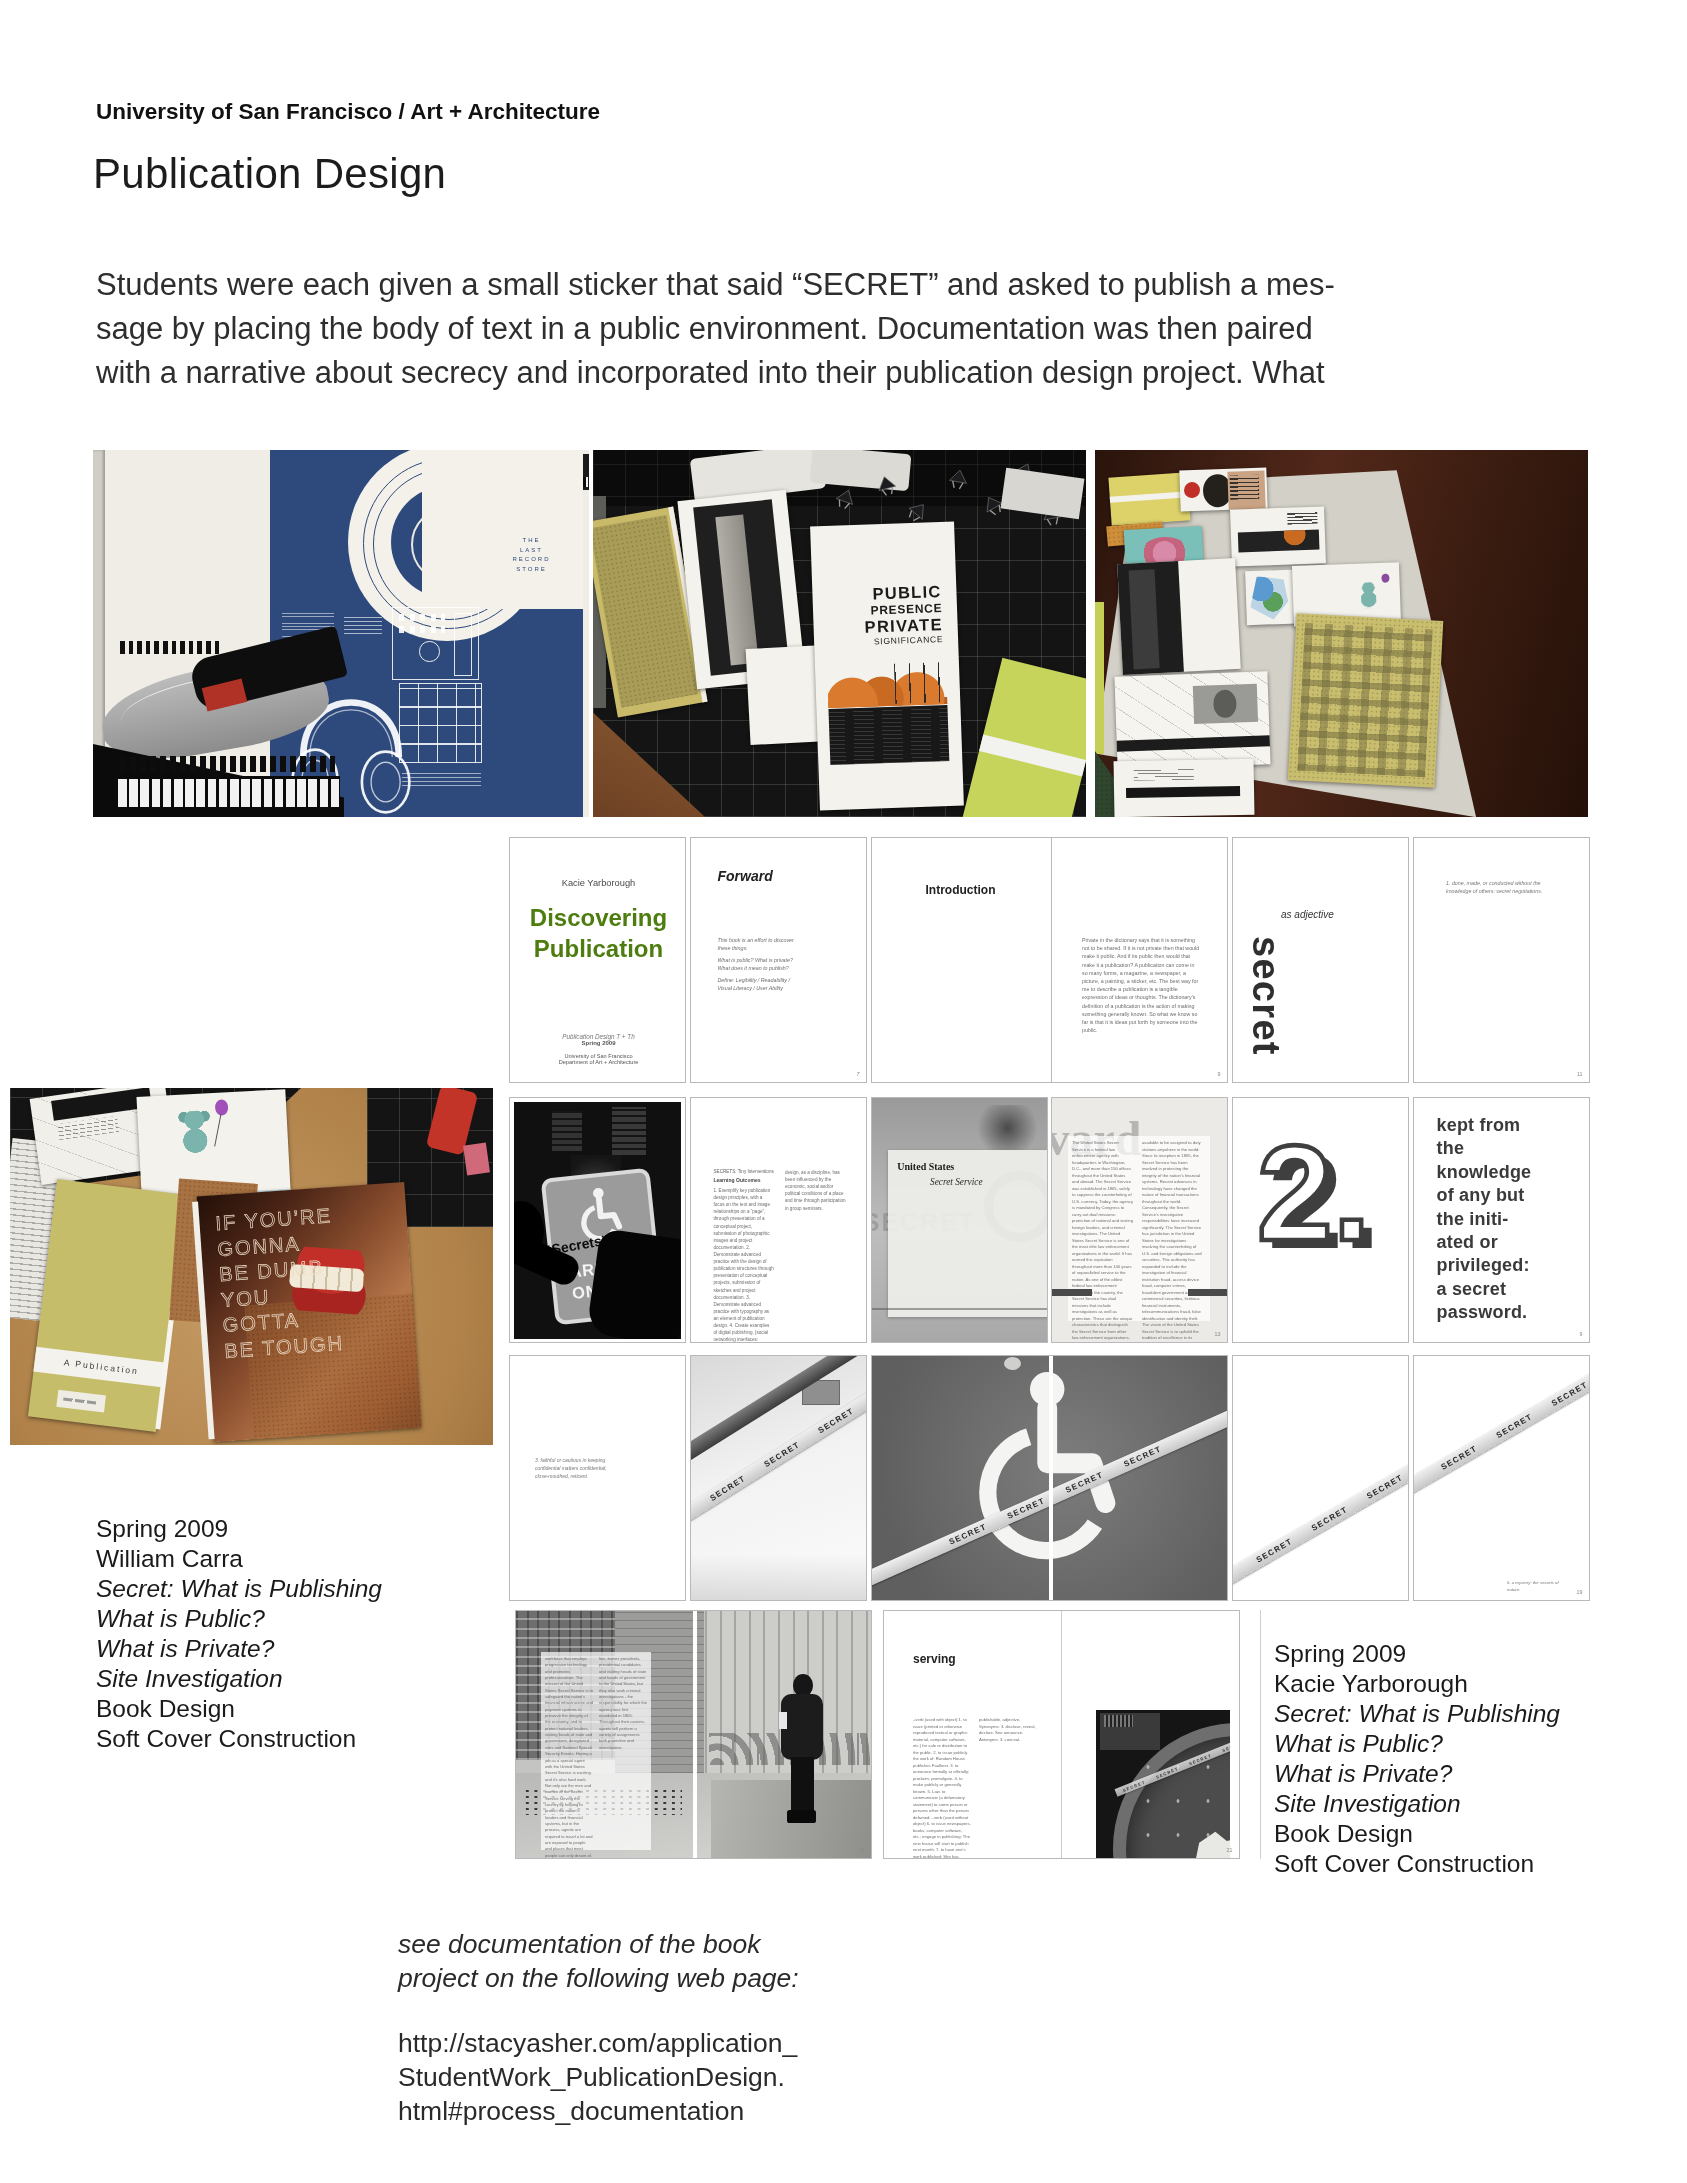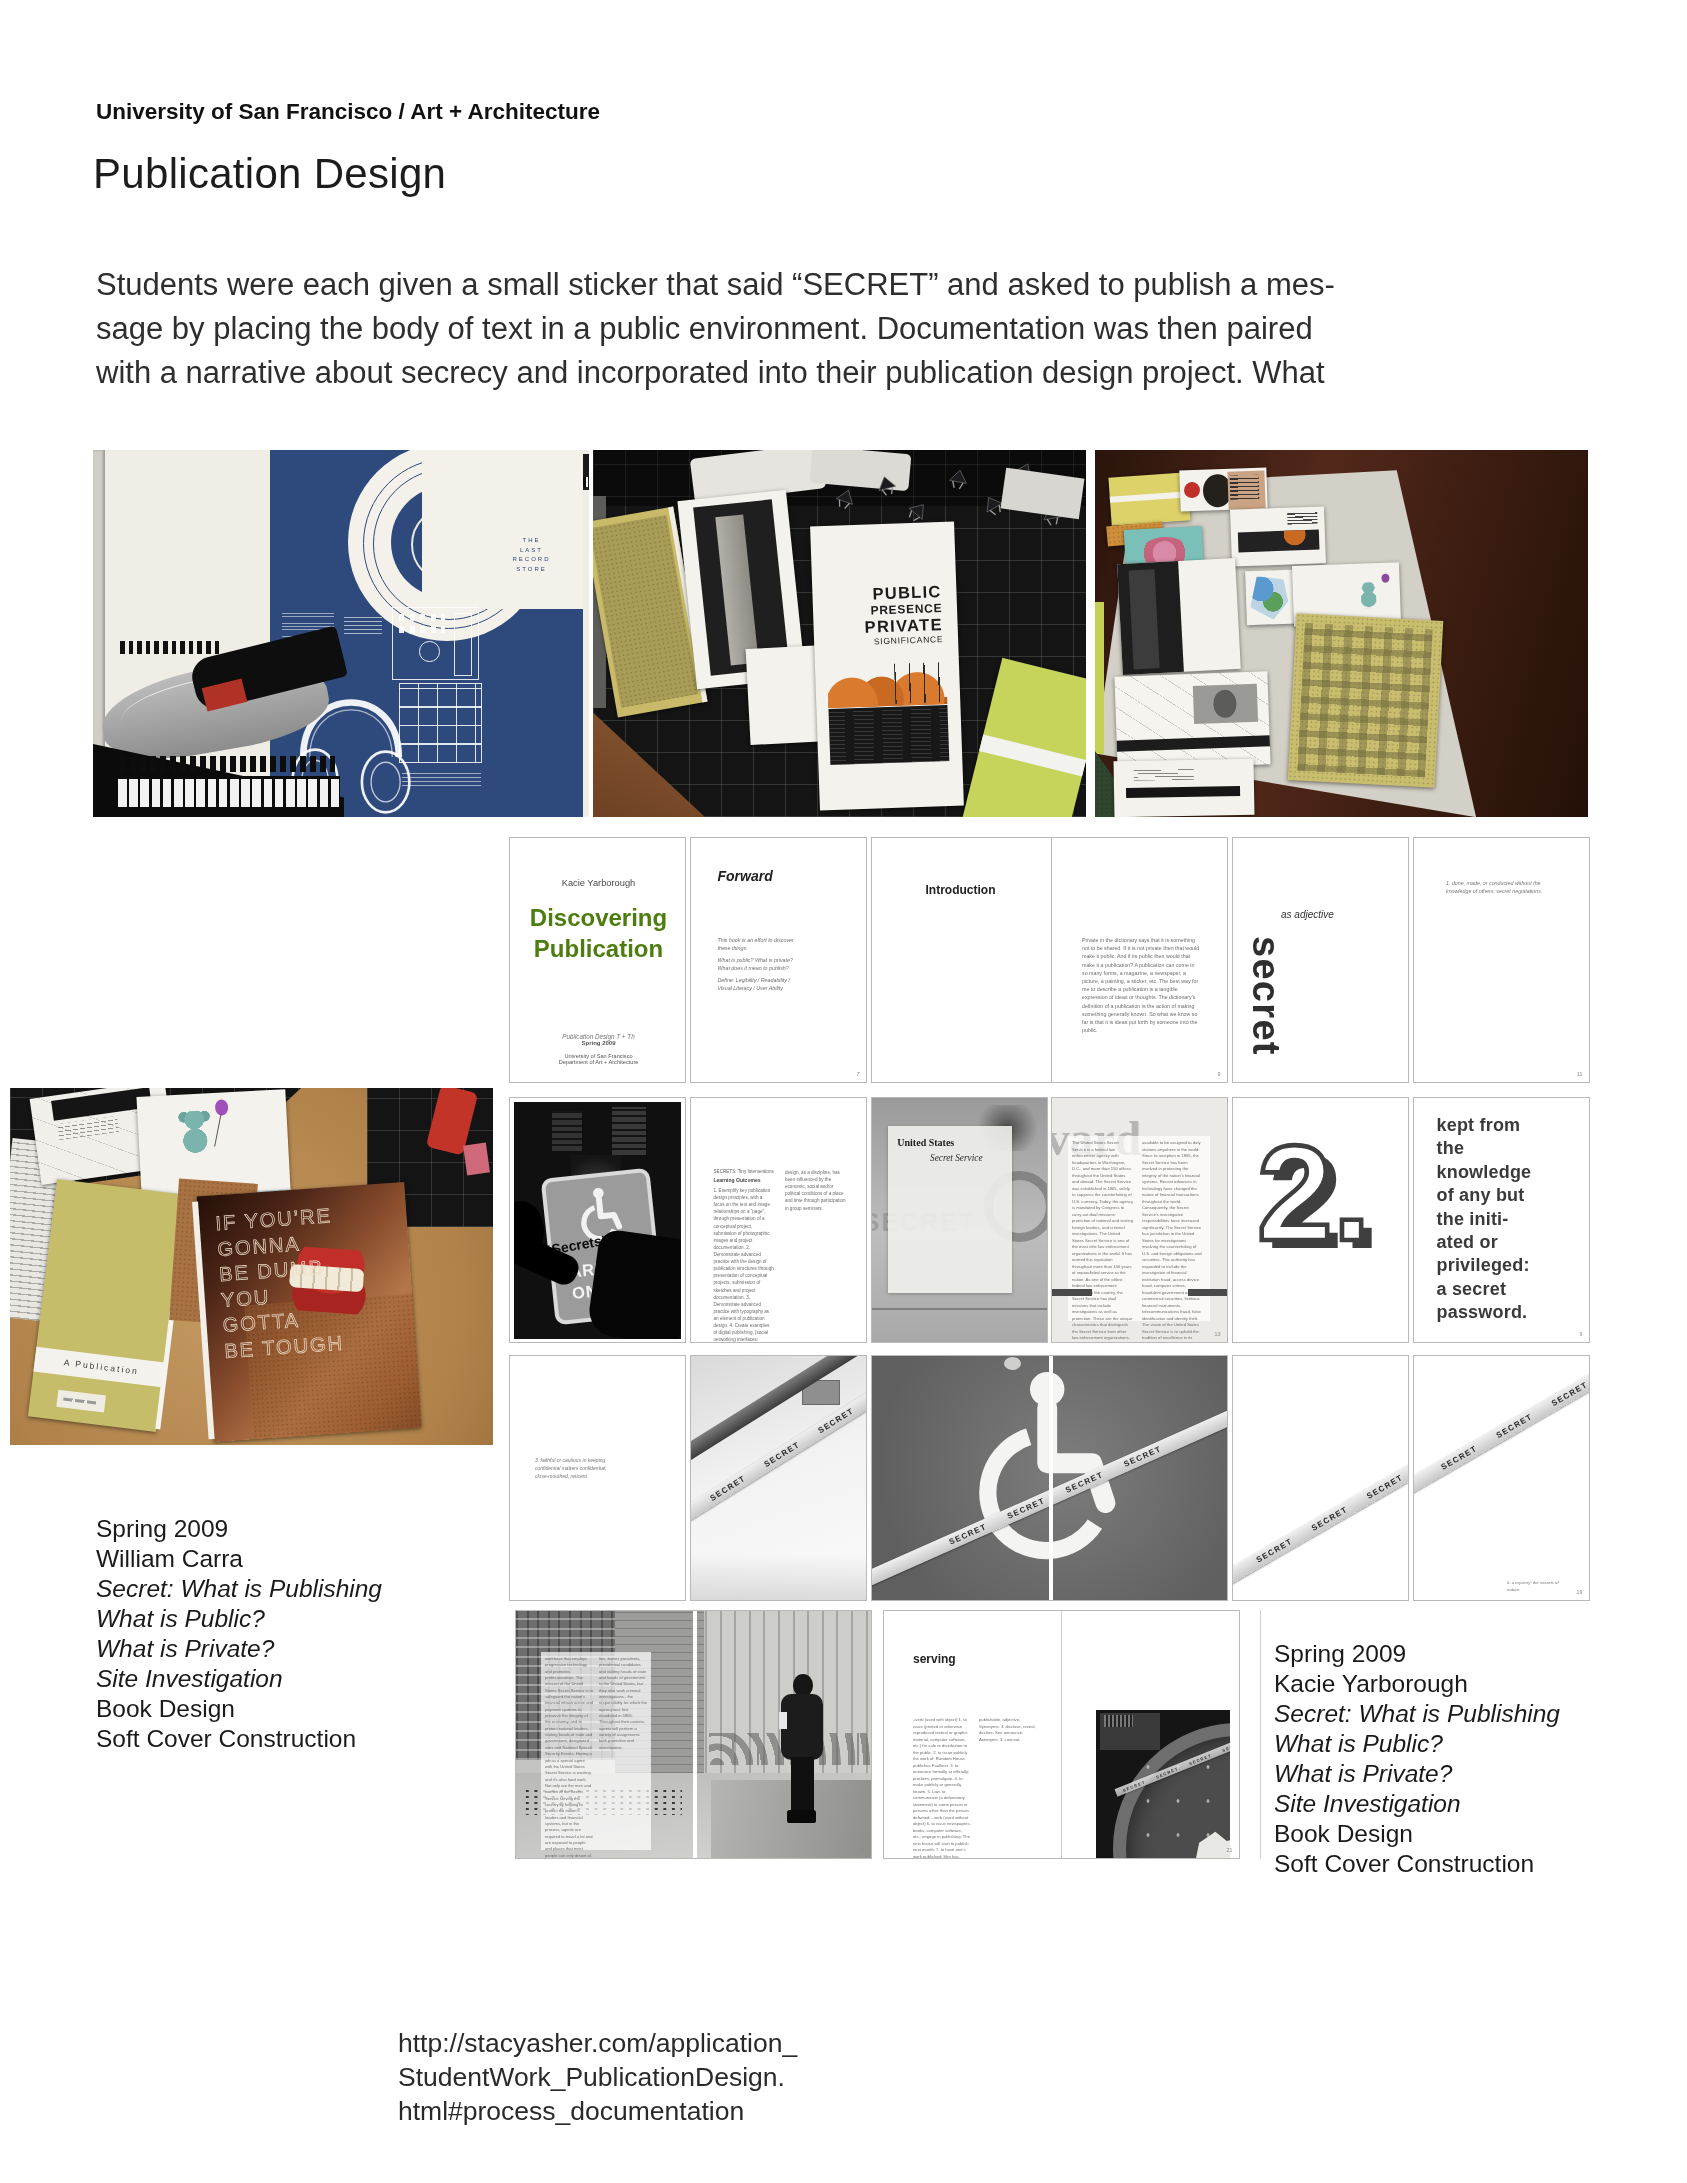--- a/index.html
+++ b/index.html
@@ -258,21 +258,21 @@
   <div class="pg" style="left:690px;top:1097px;width:177px;height:246px;">
     <div class="abs" style="left:22.5px;top:71px;font-size:4.6px;color:#666;">SECRETS: Tiny Interventions</div>
     <div class="abs" style="left:22.5px;top:79px;font-size:5px;font-weight:bold;color:#444;">Learning Outcomes</div>
     <div class="tcol" style="left:22.5px;top:89px;width:61px;">1. Exemplify key publication design principles, with a focus on the text and image relationships on a “page”, through presentation of a conceptual project, submission of photographic images and project documentation. 2. Demonstrate advanced practice with the design of publication structures through presentation of conceptual projects, submission of sketches and project documentation. 3. Demonstrate advanced practice with typography as an element of publication design. 4. Create examples of digital publishing, [social networking interfaces: MySpace, Facebook, You Tube, Flickr, Blogger, Picasa, WordPress, etc.]. 5. Demonstrate knowledge of publication design history, with an emphasis on understanding the ways in which publication</div>
     <div class="tcol" style="left:94px;top:71px;width:61px;">design, as a discipline, has been influenced by the economic, social and/or political conditions of a place and time through participation in group seminars.</div>
   </div>
   <div class="pg" style="left:871px;top:1097px;width:177px;height:246px;background:linear-gradient(180deg,#9a9a9a,#bdbdbd 55%,#a8a8a8);">
     <div class="abs" style="left:99px;top:6.6px;width:73px;height:46px;background:radial-gradient(circle,#4a4a4a,transparent 70%);"></div>
     <div class="abs ghost" style="left:-9.3px;top:85px;font-size:25px;letter-spacing:2px;">SECRET</div>
     <div class="abs" style="left:112px;top:73px;width:53px;height:53px;border-radius:50%;border:9.3px solid rgba(90,90,90,.5);"></div>
-    <div class="abs" style="left:16px;top:28px;width:124px;height:167px;background:rgba(240,240,236,.9);box-shadow:0 1.3px 3.3px rgba(0,0,0,.25);">
+    <div class="abs" style="left:16px;top:52px;width:124px;height:167px;background:rgba(240,240,236,.9);box-shadow:0 1.3px 3.3px rgba(0,0,0,.25);padding-left:44px;">
       <div class="serif" style="position:absolute;left:9.3px;top:10.6px;font-size:10px;font-weight:bold;color:#1a1a1a;">United States</div>
       <div class="serif" style="position:absolute;left:42px;top:26.5px;font-size:9.3px;font-style:italic;color:#2a2a2a;">Secret Service</div>
     </div>
     <div class="abs" style="left:0;top:210px;width:177px;height:2px;background:rgba(80,80,80,.5);"></div>
   </div>
   <div class="pg" style="left:1051px;top:1097px;width:177px;height:246px;background:#eceae6;">
     <div class="abs serif ghost" style="left:-6.6px;top:-12px;font-size:48px;font-weight:bold;color:#9a9a9a;">vard</div>
     <div class="abs" style="left:16px;top:38px;width:142px;height:185px;background:rgba(255,255,255,.72);"></div>
     <div class="tcol" style="left:20px;top:42px;width:61px;font-size:4.2px;">The United States Secret Service is a federal law enforcement agency with headquarters in Washington, D.C., and more than 150 offices throughout the United States and abroad. The Secret Service was established in 1865, solely to suppress the counterfeiting of U.S. currency. Today, the agency is mandated by Congress to carry out dual missions: protection of national and visiting foreign leaders, and criminal investigations. The United States Secret Service is one of the most elite law enforcement organizations in the world. It has earned this reputation throughout more than 140 years of unparalleled service to the nation. As one of the oldest federal law enforcement agencies in the country, the Secret Service has dual missions that include investigations as well as protection. These are the unique characteristics that distinguish the Secret Service from other law enforcement organizations. During the course of their careers, special agents carry out assignments in both of these areas and must be</div>
     <div class="tcol" style="left:90px;top:42px;width:61px;font-size:4.2px;">available to be assigned to duty stations anywhere in the world. Since its inception in 1865, the Secret Service has been involved in protecting the integrity of the nation's financial systems. Recent advances in technology have changed the nature of financial transactions throughout the world. Consequently, the Secret Service's investigative responsibilities have increased significantly. The Secret Service has jurisdiction in the United States for investigations involving the counterfeiting of U.S. and foreign obligations and securities. This authority has expanded to include the investigation of financial institution fraud, access device fraud, computer crimes, fraudulent government and commercial securities, fictitious financial instruments, telecommunications fraud, false identification and identity theft. The vision of the United States Secret Service is to uphold the tradition of excellence in its investigative and protective mission through a dedicated, highly-trained, diverse, partner-oriented</div>
@@ -426,20 +426,24 @@
     <div>Spring 2009</div>
     <div>Kacie Yarborough</div>
     <div class="it">Secret: What is Publishing</div>
     <div class="it">What is Public?</div>
     <div class="it">What is Private?</div>
     <div class="it">Site Investigation</div>
     <div>Book Design</div>
     <div>Soft Cover Construction</div>
   </div>
 
+  <div class="abs footer-note" style="left:398px;top:1927px;">
+    <div class="it">see documentation of the book</div>
+    <div class="it">project on the following web page:</div>
+  </div>
   <div class="abs footer-note" style="left:398px;top:2026px;">
     <div>http://stacyasher.com/application_</div>
     <div>StudentWork_PublicationDesign.</div>
     <div>html#process_documentation</div>
   </div>
 
 </div>
 
 
 </body></html>

